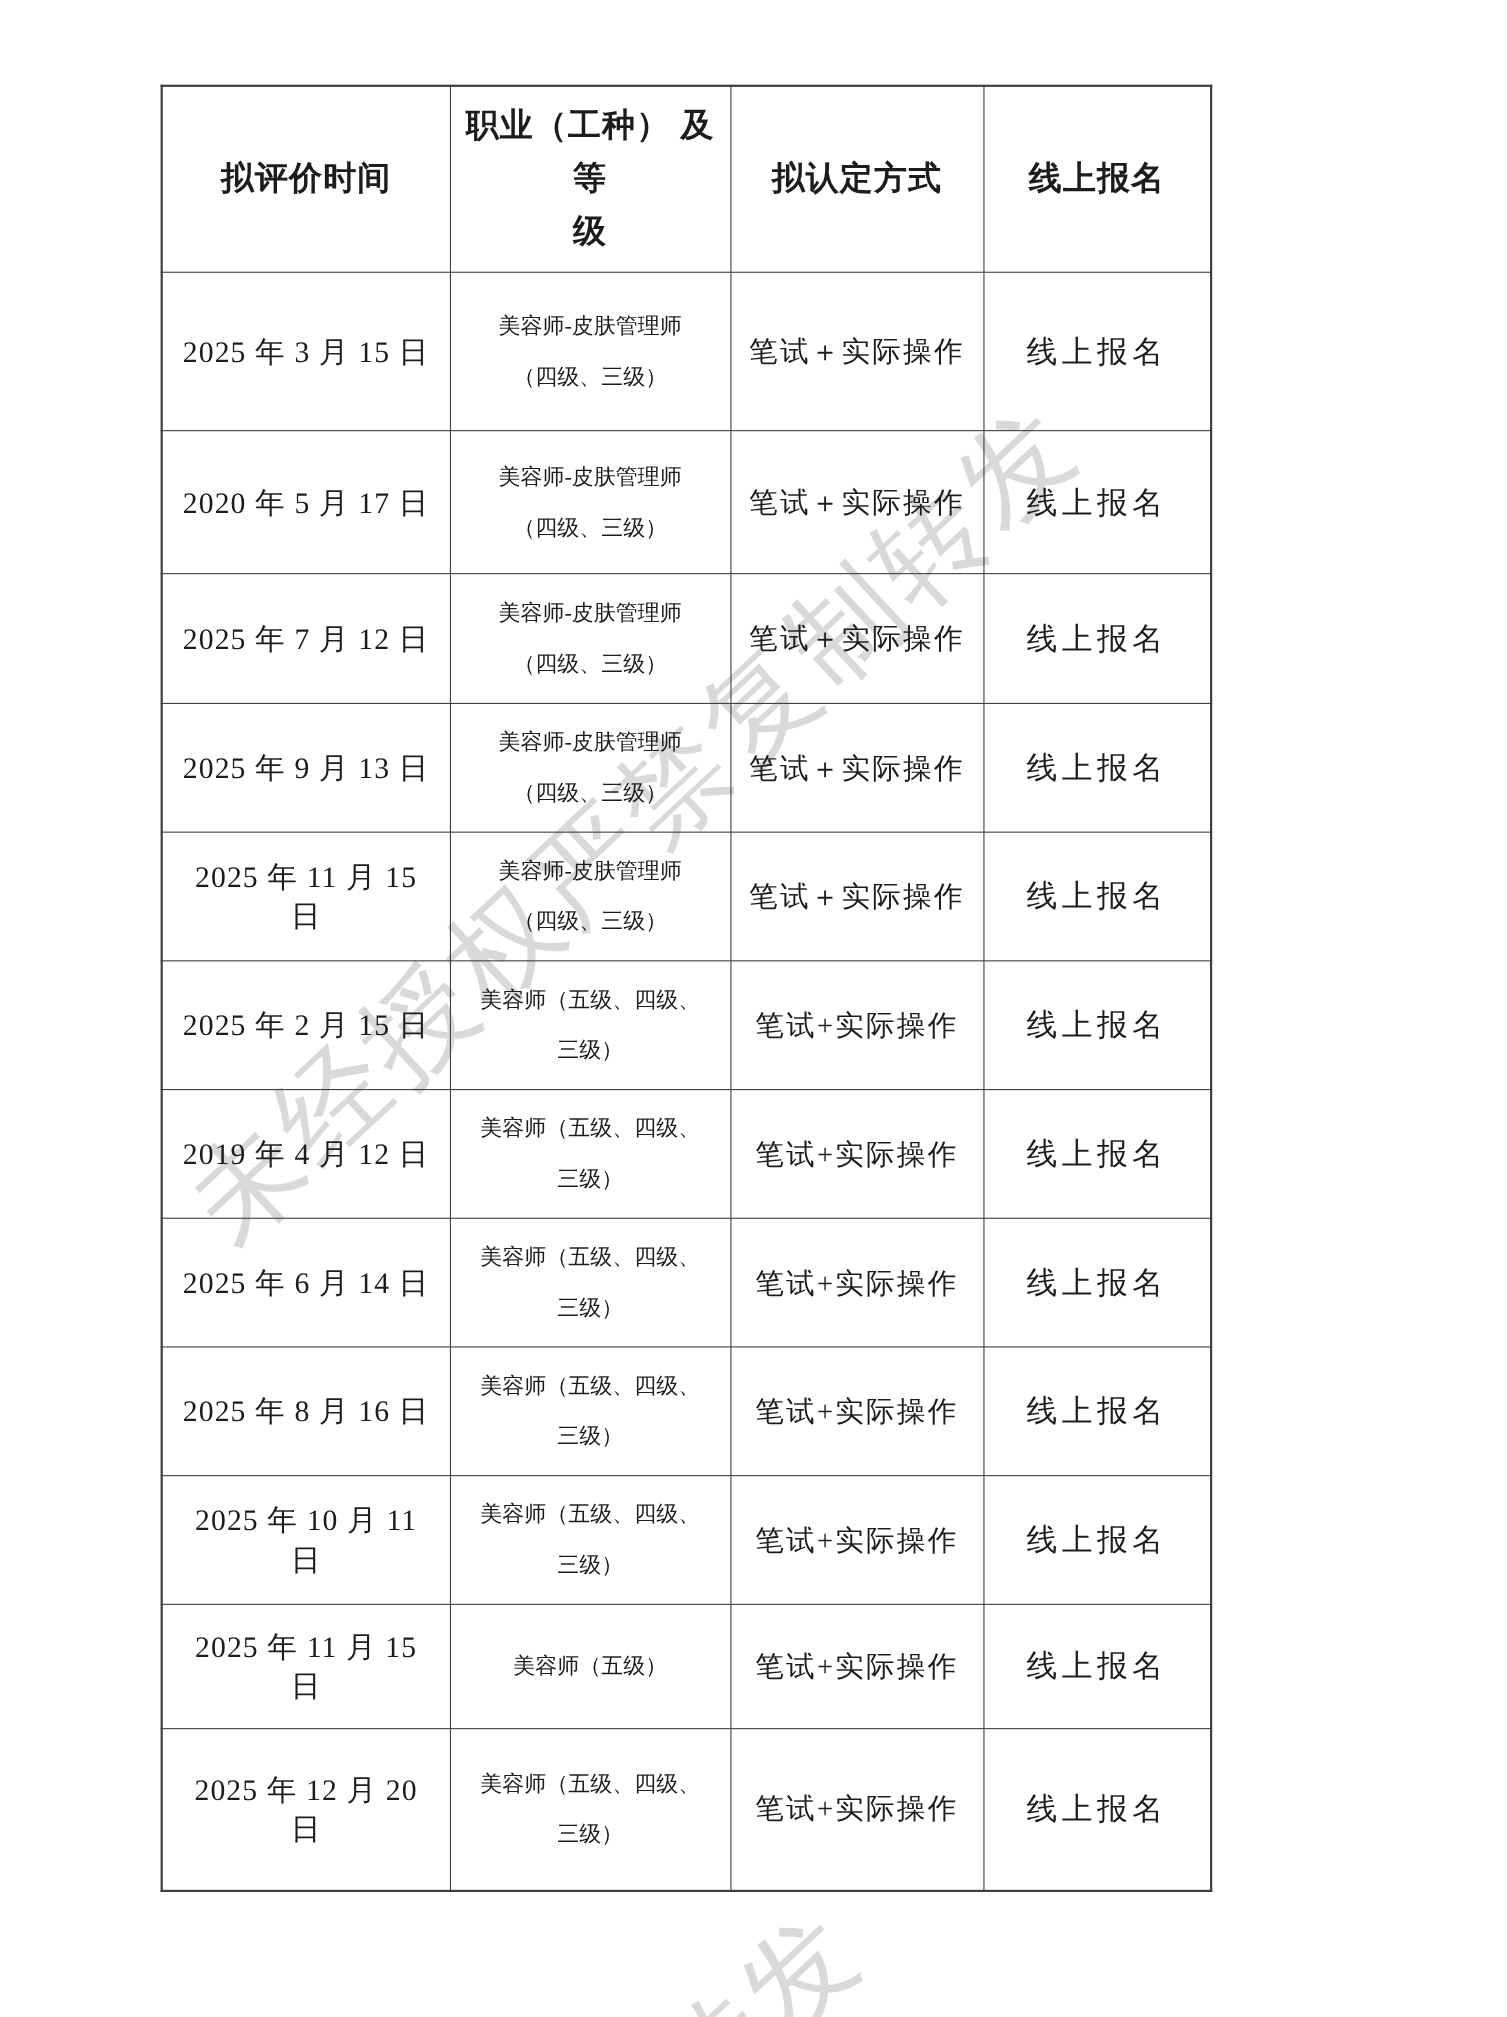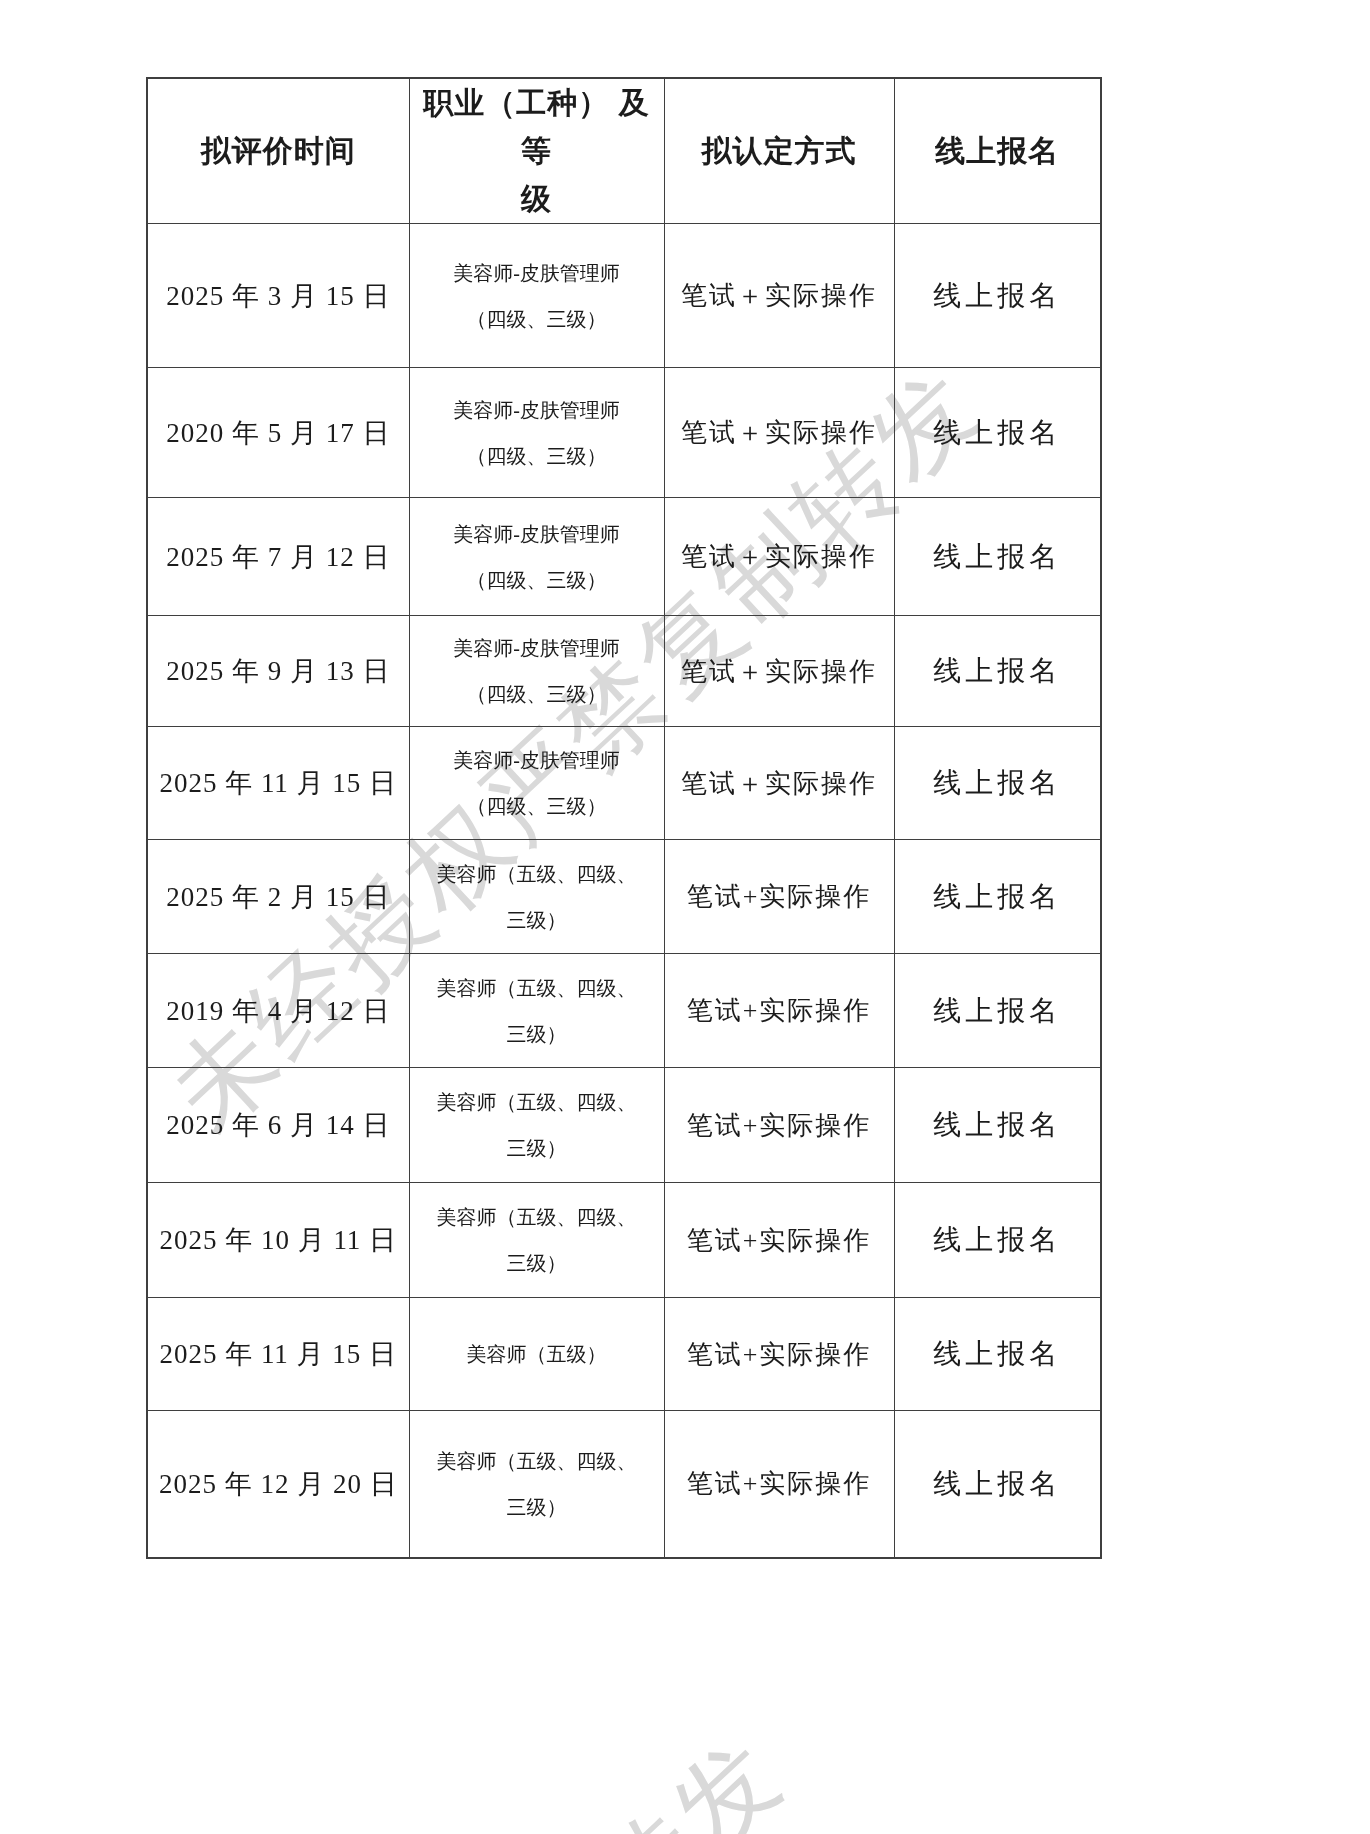--- a/index.html
+++ b/index.html
@@ -34,21 +34,21 @@
     border-collapse: collapse;
     border: 2px solid #3f3f3f;
     z-index: 1;
     color: #1c1c1c;
     background: transparent;
   }
   table.schedule th, table.schedule td {
     border: 1.5px solid #3f3f3f;
     text-align: center;
     vertical-align: middle;
-    padding: 0;
+    padding: 12px;
     background: transparent;
     overflow: hidden;
   }
   table.schedule th {
     font-family: "Liberation Sans", sans-serif;
     font-weight: bold;
     font-size: 30px;
     line-height: 48px;
     letter-spacing: 1px;
   }
@@ -151,20 +151,29 @@
       <tr style="height:115px">
         <td class="date">2025 年 6 月 14 日</td>
         <td class="occ">
           <div class="occ-line">美容师（五级、四级、</div>
           <div class="occ-line">三级）</div>
         </td>
         <td class="method">笔试+实际操作</td>
         <td class="reg">线上报名</td>
       </tr>
       <tr style="height:115px">
+        <td class="date">2025 年 8 月 16 日</td>
+        <td class="occ">
+          <div class="occ-line">美容师（五级、四级、</div>
+          <div class="occ-line">三级）</div>
+        </td>
+        <td class="method">笔试+实际操作</td>
+        <td class="reg">线上报名</td>
+      </tr>
+      <tr style="height:115px">
         <td class="date">2025 年 10 月 11 日</td>
         <td class="occ">
           <div class="occ-line">美容师（五级、四级、</div>
           <div class="occ-line">三级）</div>
         </td>
         <td class="method">笔试+实际操作</td>
         <td class="reg">线上报名</td>
       </tr>
       <tr style="height:113px">
         <td class="date">2025 年 11 月 15 日</td>

